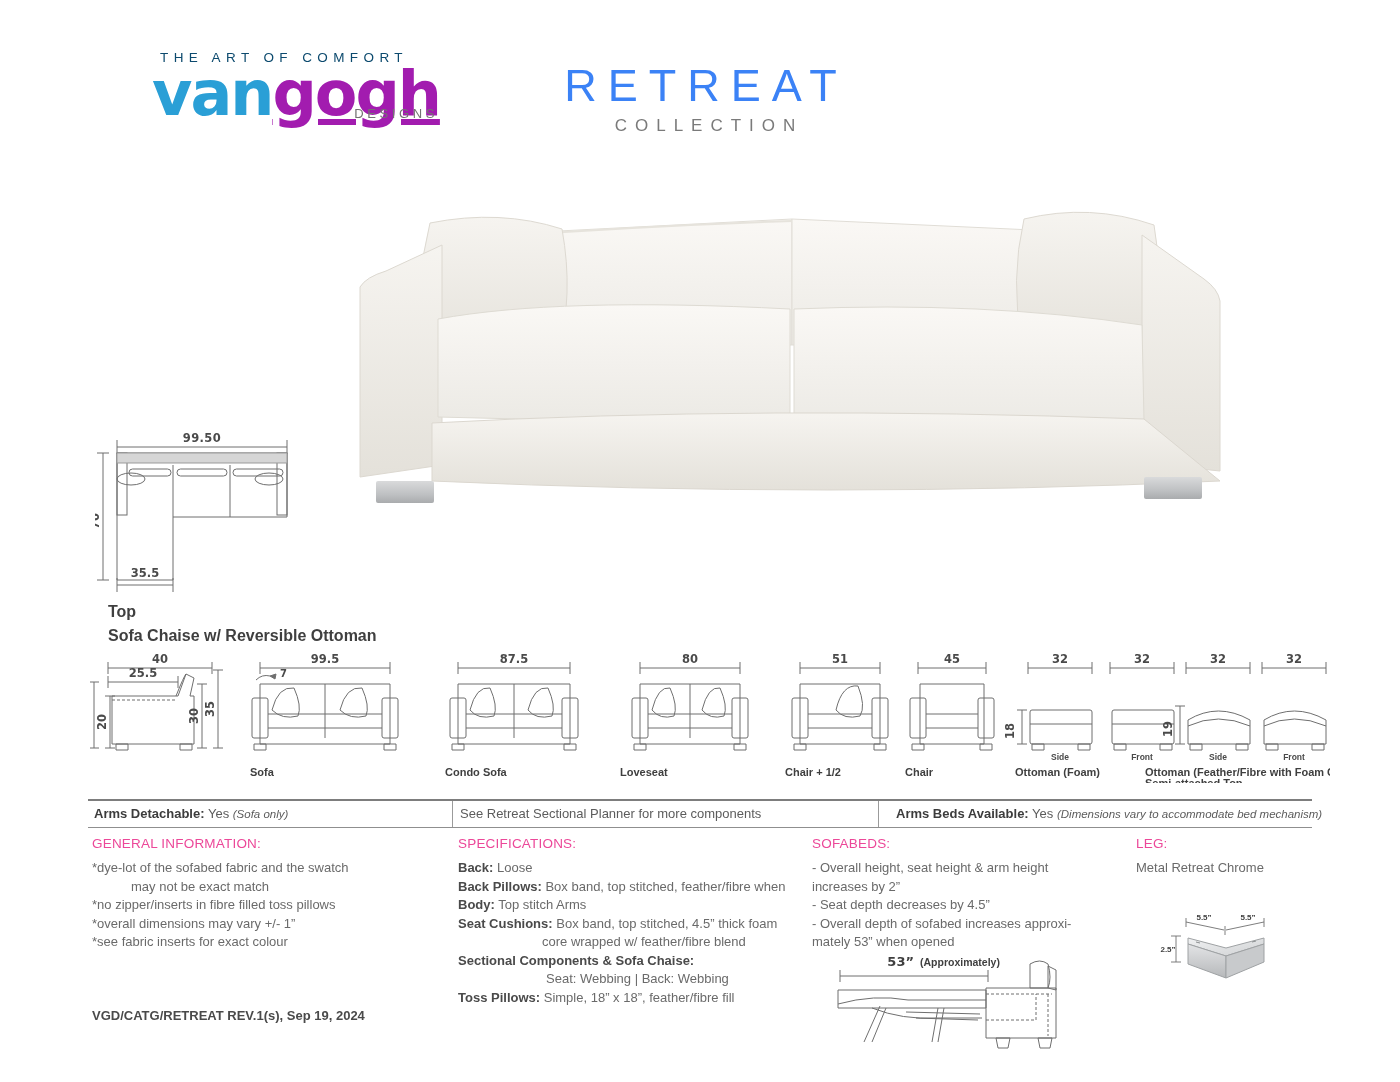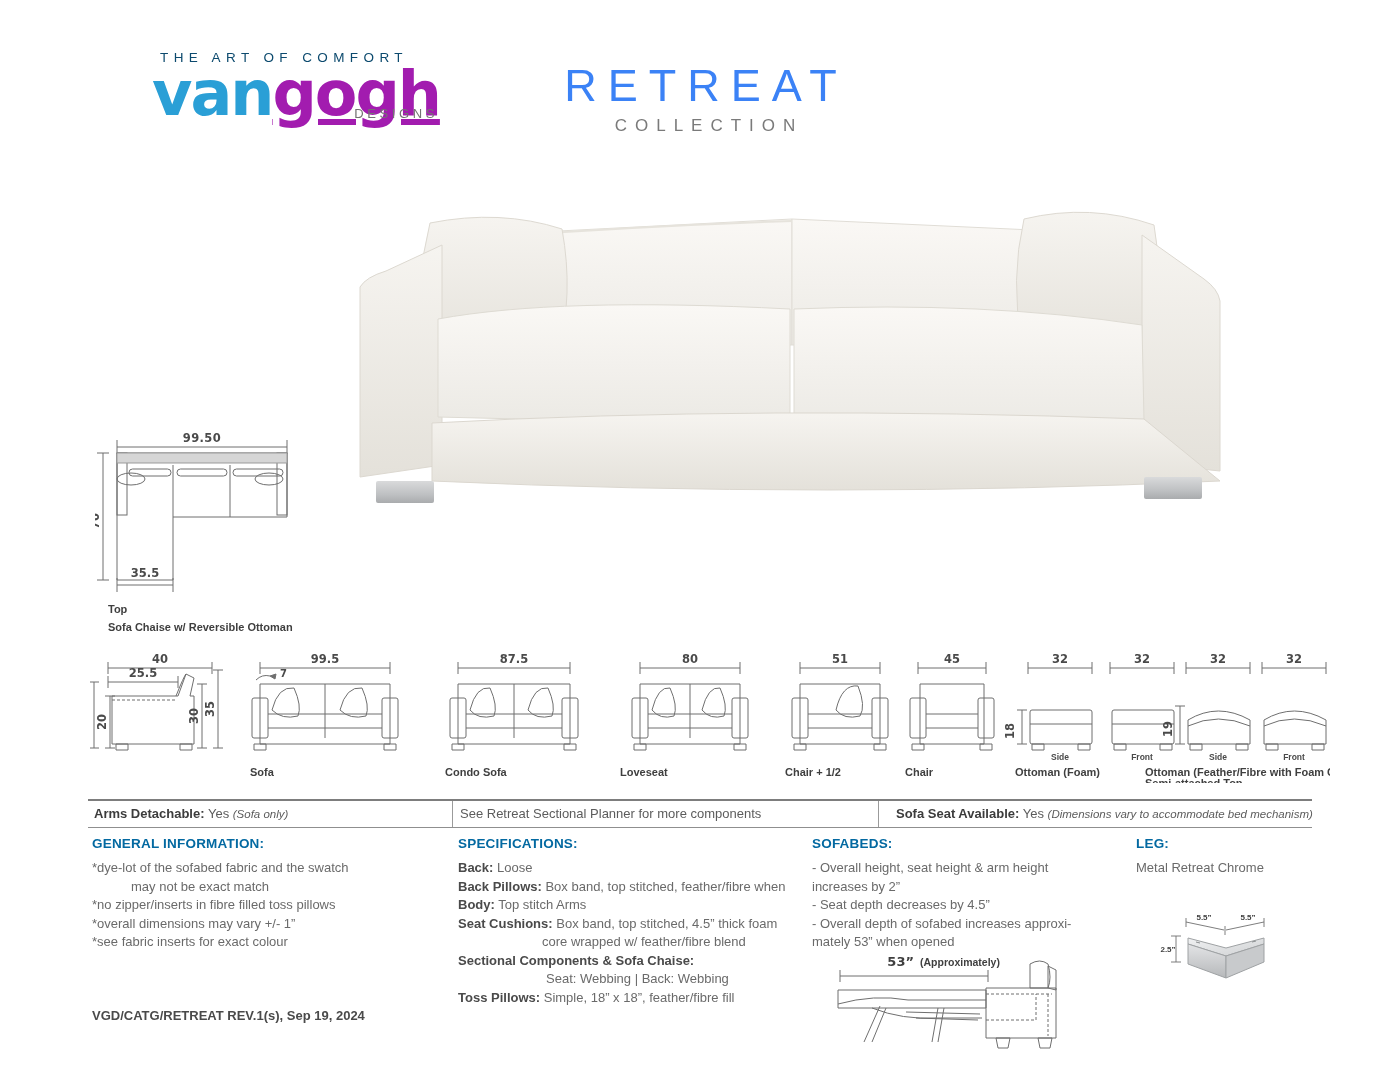--- a/index.html
+++ b/index.html
@@ -29,42 +29,42 @@
   .coll-main{font-size:45px;letter-spacing:11px;color:#3b82f6;
     font-family:"Liberation Sans",sans-serif;font-weight:400;line-height:48px;}
   .coll-sub{font-size:17px;letter-spacing:8px;color:#7a7a7a;margin-top:6px;padding-left:6px;}
 
   
   #hero-photo{left:352px;top:195px;width:880px;height:330px;}
 
   
   .dimlabel{font-size:11.5px;font-weight:bold;color:#4a4a4a;
     font-family:"DejaVu Sans",sans-serif;letter-spacing:.4px;}
-  .captionlabel{font-size:11px;font-weight:bold;color:#3f3f3f;
+  .captionlabel{font-size:16px;font-weight:bold;color:#3f3f3f;
     font-family:"Liberation Sans",sans-serif;}
 
   #top-view{left:95px;top:425px;width:290px;height:215px;}
   #top-caption{left:108px;top:603px;}
   #top-caption div{margin-bottom:6px;}
 
   #models-row{left:90px;top:648px;width:1240px;height:135px;}
 
   
   .hrule{background:#8f8f8f;height:1px;}
   .hrule-thick{background:#7d7d7d;height:2px;}
 
   #band-top{left:88px;top:799px;width:1224px;}
   #band-bottom{left:88px;top:827px;width:1224px;}
   .band-text{font-size:13px;color:#5c5c5c;font-family:"Liberation Sans",sans-serif;}
   .band-text b{color:#3c3c3c;}
   .band-text i{font-size:11.5px;}
   .vdiv{position:absolute;width:1px;background:#9b9b9b;}
 
   
-  .colhead{font-size:13.5px;font-weight:bold;color:#0369a1;letter-spacing:.2px;
+  .colhead{font-size:13.5px;font-weight:normal;color:#ec4899;letter-spacing:.2px;
     font-family:"Liberation Sans",sans-serif;margin-bottom:6px;}
   .body-text{font-size:13px;line-height:18.5px;color:#6a6a6a;
     font-family:"Liberation Sans",sans-serif;}
   .body-text b{color:#4a4a4a;}
 
   #col-general{left:92px;top:836px;width:350px;}
   #col-spec{left:458px;top:836px;width:345px;}
   #col-sofabed{left:812px;top:836px;width:300px;}
   #col-leg{left:1136px;top:836px;width:190px;}
   #footer-code{left:92px;top:1008px;font-size:13px;font-weight:bold;color:#4a4a4a;
@@ -373,21 +373,21 @@
 
 <div class="abs band-text" style="left:94px;top:806px;">
   <b>Arms Detachable:</b>
   <span>Yes</span>
   <i>(Sofa only)</i>
 </div>
 
 <div class="abs band-text" style="left:460px;top:806px;">See Retreat  Sectional Planner for more components</div>
 
 <div class="abs band-text" style="left:896px;top:806px;">
-  <b>Sofa Seat Available:</b>
+  <b>Arms Beds Available:</b>
   <span>Yes</span>
   <i>(Dimensions vary to accommodate bed mechanism)</i>
 </div>
 
 <div class="abs" id="col-general">
   <div class="colhead">GENERAL INFORMATION:</div>
   <div class="body-text" style="margin-top:8px;">
     <div>*dye-lot of the sofabed fabric and the swatch</div>
     <div style="padding-left:7px;margin-left:32px;">  may not be exact match</div>
     <div>*no zipper/inserts in fibre filled toss pillows</div>

